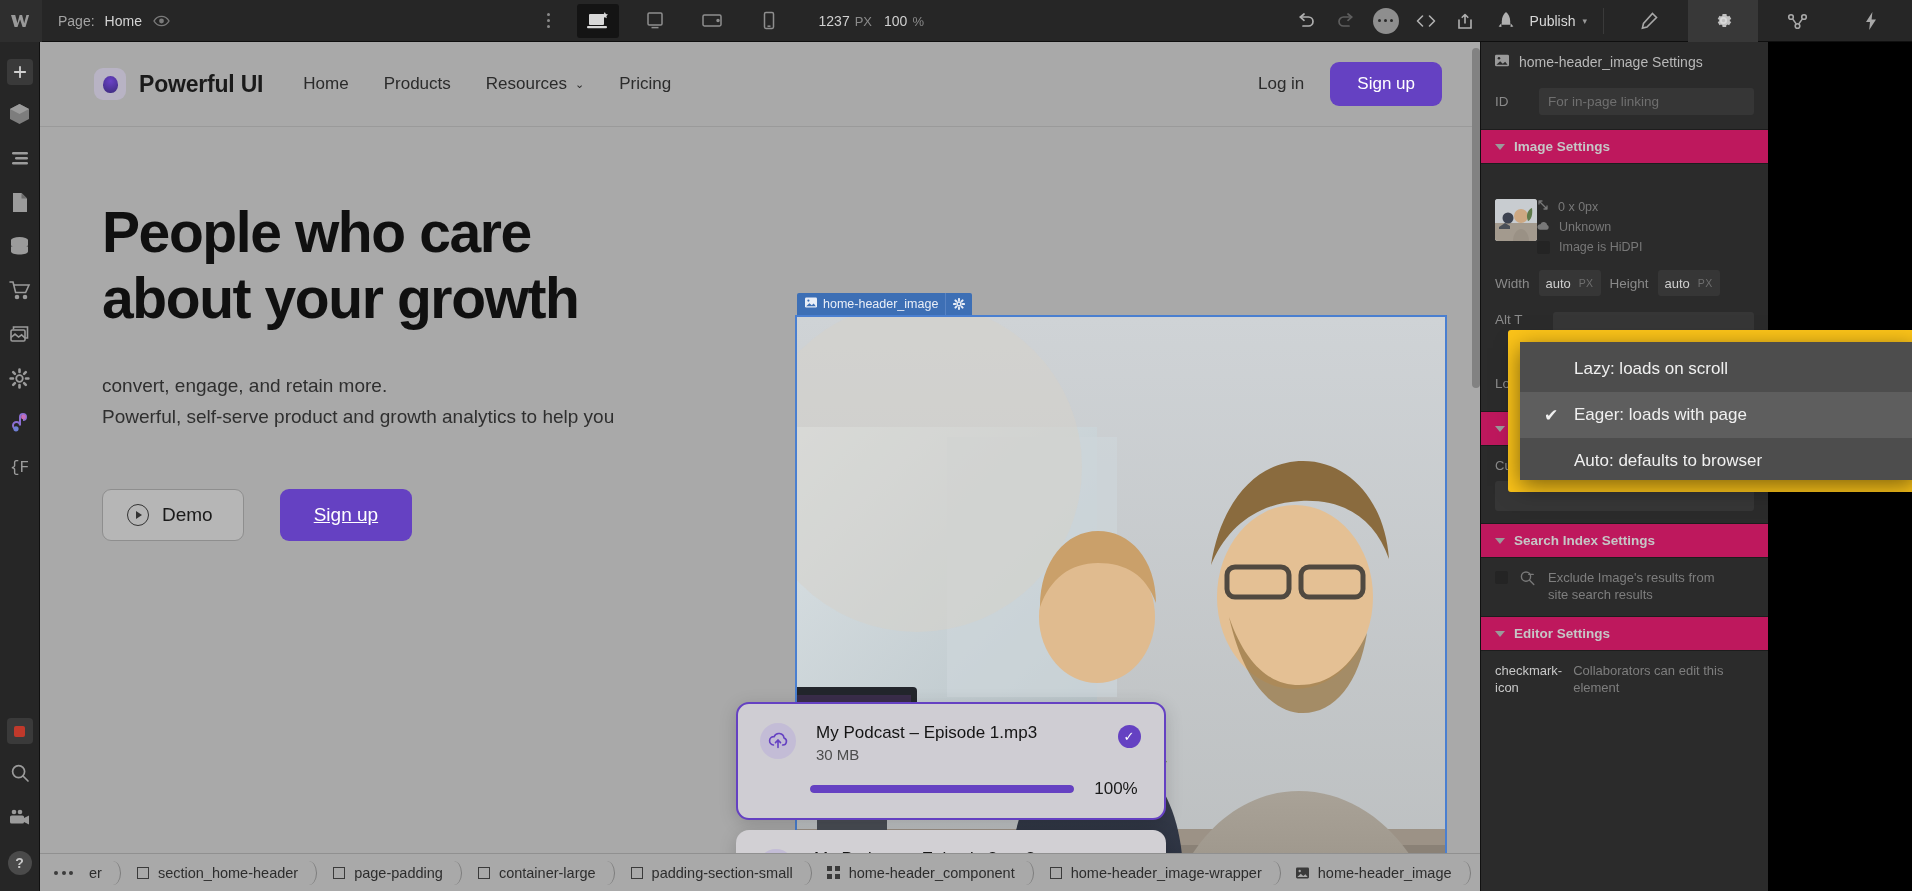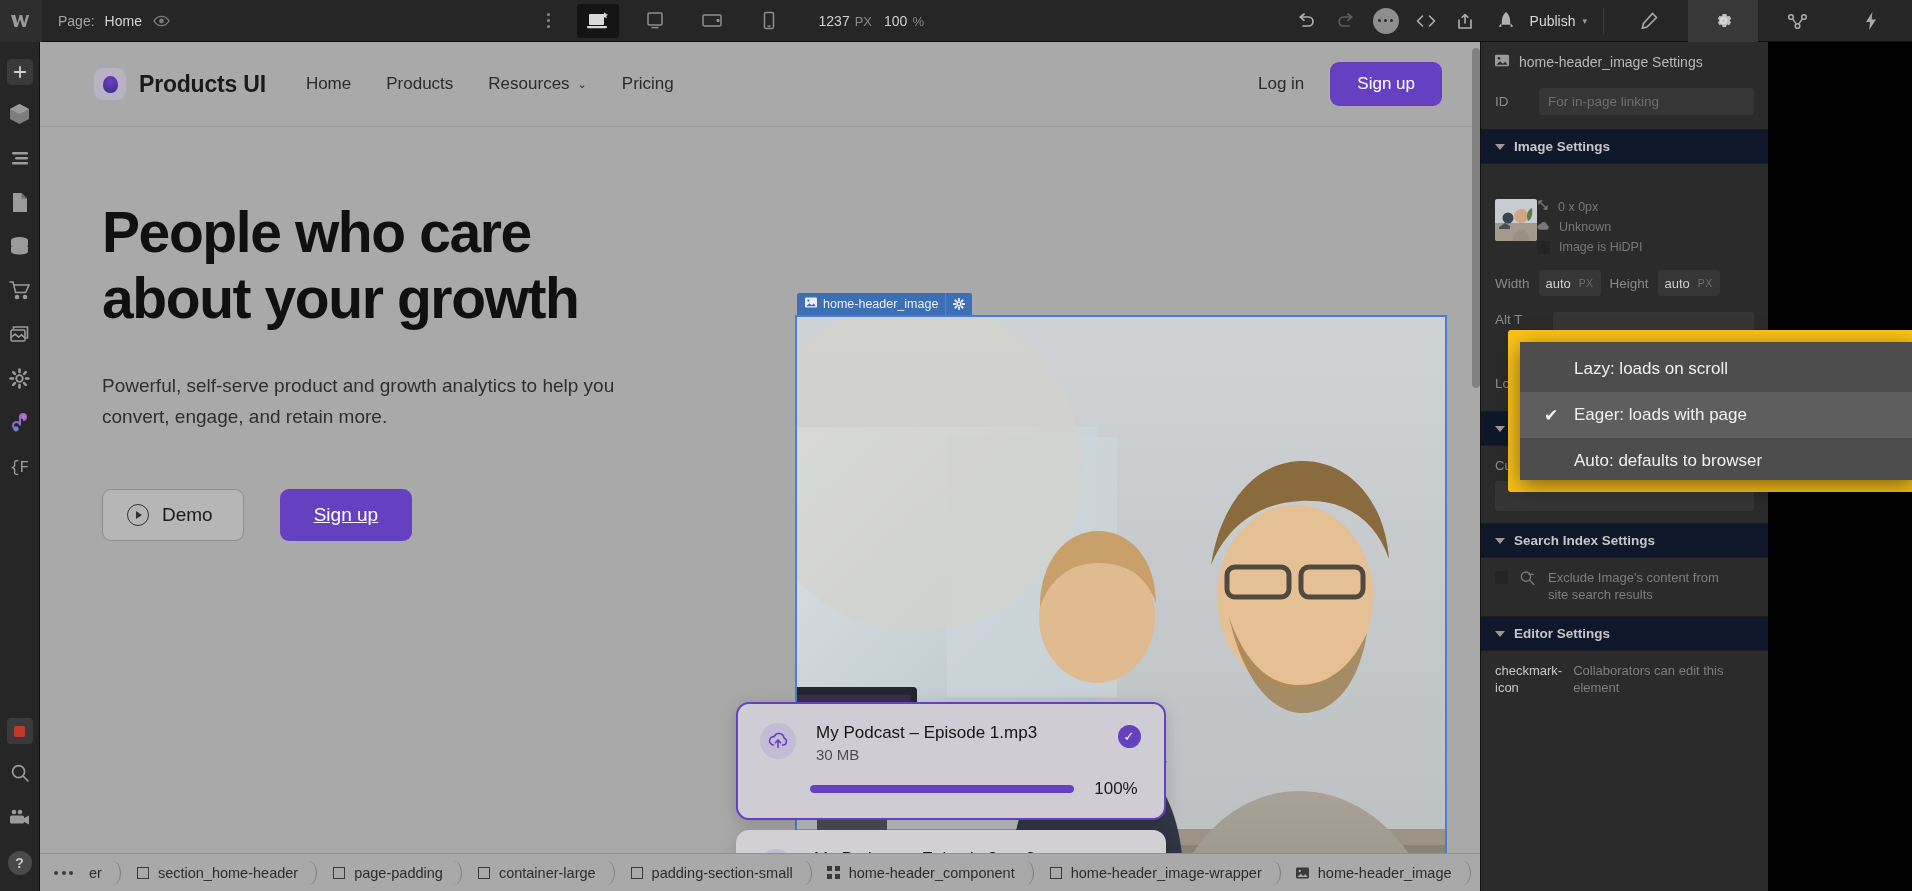--- a/index.html
+++ b/index.html
@@ -165,21 +165,21 @@
   .rp-head { display:flex; align-items:center; gap:10px; padding: 12px 14px 12px 14px; }
   .rp-head .t { color:#b8b8b8; font-size:14px; }
   .rp-row { display:flex; align-items:center; padding: 6px 14px 14px 14px; gap: 14px; }
   .rp-lbl { color:#8a8a8a; font-size:13.5px; width: 30px; }
   .rp-input {
     flex:1; height:27px; background:#363636; border-radius:3px;
     display:flex; align-items:center; padding: 0 9px; color:#6f6f6f; font-size:13.5px;
   }
   .sec-head {
     display:flex; align-items:center; gap:9px; padding: 9px 14px;
-    background:#0f172a; border-top:1px solid #1d1d1d; border-bottom:1px solid #1d1d1d;
+    background:#be185d; border-top:1px solid #1d1d1d; border-bottom:1px solid #1d1d1d;
     color:#c6c6c6; font-size:13.5px; font-weight:700;
   }
   .tri { width:0;height:0;border-left:5px solid transparent;border-right:5px solid transparent;border-top:6px solid #9a9a9a; display:block;}
   .sec-body { padding: 12px 14px; }
   .choose-btn {
     height:34px; background:#3b3b3b; border-radius:4px; display:flex; align-items:center;
     justify-content:center; gap:11px; color:#c8c8c8; font-size:14px;
   }
   .img-meta { display:flex; margin-top:23px; }
   .thumb {
@@ -450,21 +450,21 @@
     </div>
   </div>
 
   <div class="canvas">
 
     <div class="site-nav">
       <div class="brand">
         <span class="brand-mark">
             <i></i>
           </span>
-        <span class="brand-name">Products UI</span>
+        <span class="brand-name">Powerful UI</span>
       </div>
       <div class="nav-links">
         <a href="#">Home</a>
         <a href="#">Products</a>
         <a href="#">
             <span>Resources</span>
             <span class="cv">⌄</span>
           </a>
         <a href="#">Pricing</a>
       </div>
@@ -474,22 +474,22 @@
       </div>
     </div>
 
     <div class="hero">
       <div class="hero-left">
         <div class="h1">
           <div>People who care</div>
           <div>about your growth</div>
         </div>
         <div class="sub">
+          <div>convert, engage, and retain more.</div>
           <div>Powerful, self-serve product and growth analytics to help you</div>
-          <div>convert, engage, and retain more.</div>
         </div>
         <div class="cta-row">
           <span class="demo-btn">
             <span class="play-ic">
                 <b></b>
               </span>
             <span>Demo</span>
           </span>
           <span class="signup2">Sign up</span>
         </div>
@@ -791,21 +791,21 @@
     <div class="chk-row">
       <span class="chk-box"></span>
       <span style="flex:0 0 18px;margin-top:1px">
         <svg width="17" height="16" viewBox="0 0 17 16" fill="none" stroke="#787878" stroke-width="1.4">
             <circle cx="7" cy="6.6" r="4.6"></circle>
             <path d="M10.6 10.2l4.2 4.2" stroke-linecap="round"></path>
             <path d="M9.8 4.4h4.4" stroke-linecap="round"></path>
           </svg>
       </span>
       <span>
-        <span>Exclude Image's content from</span><br>
+        <span>Exclude Image's results from</span><br>
         <span>site search results</span>
       </span>
     </div>
 
     <div class="sec-head">
       <span class="tri"></span>
       <span>Editor Settings</span>
     </div>
     <div class="chk-row" style="align-items:center">
       <span class="chk-on">checkmark-icon</span>

